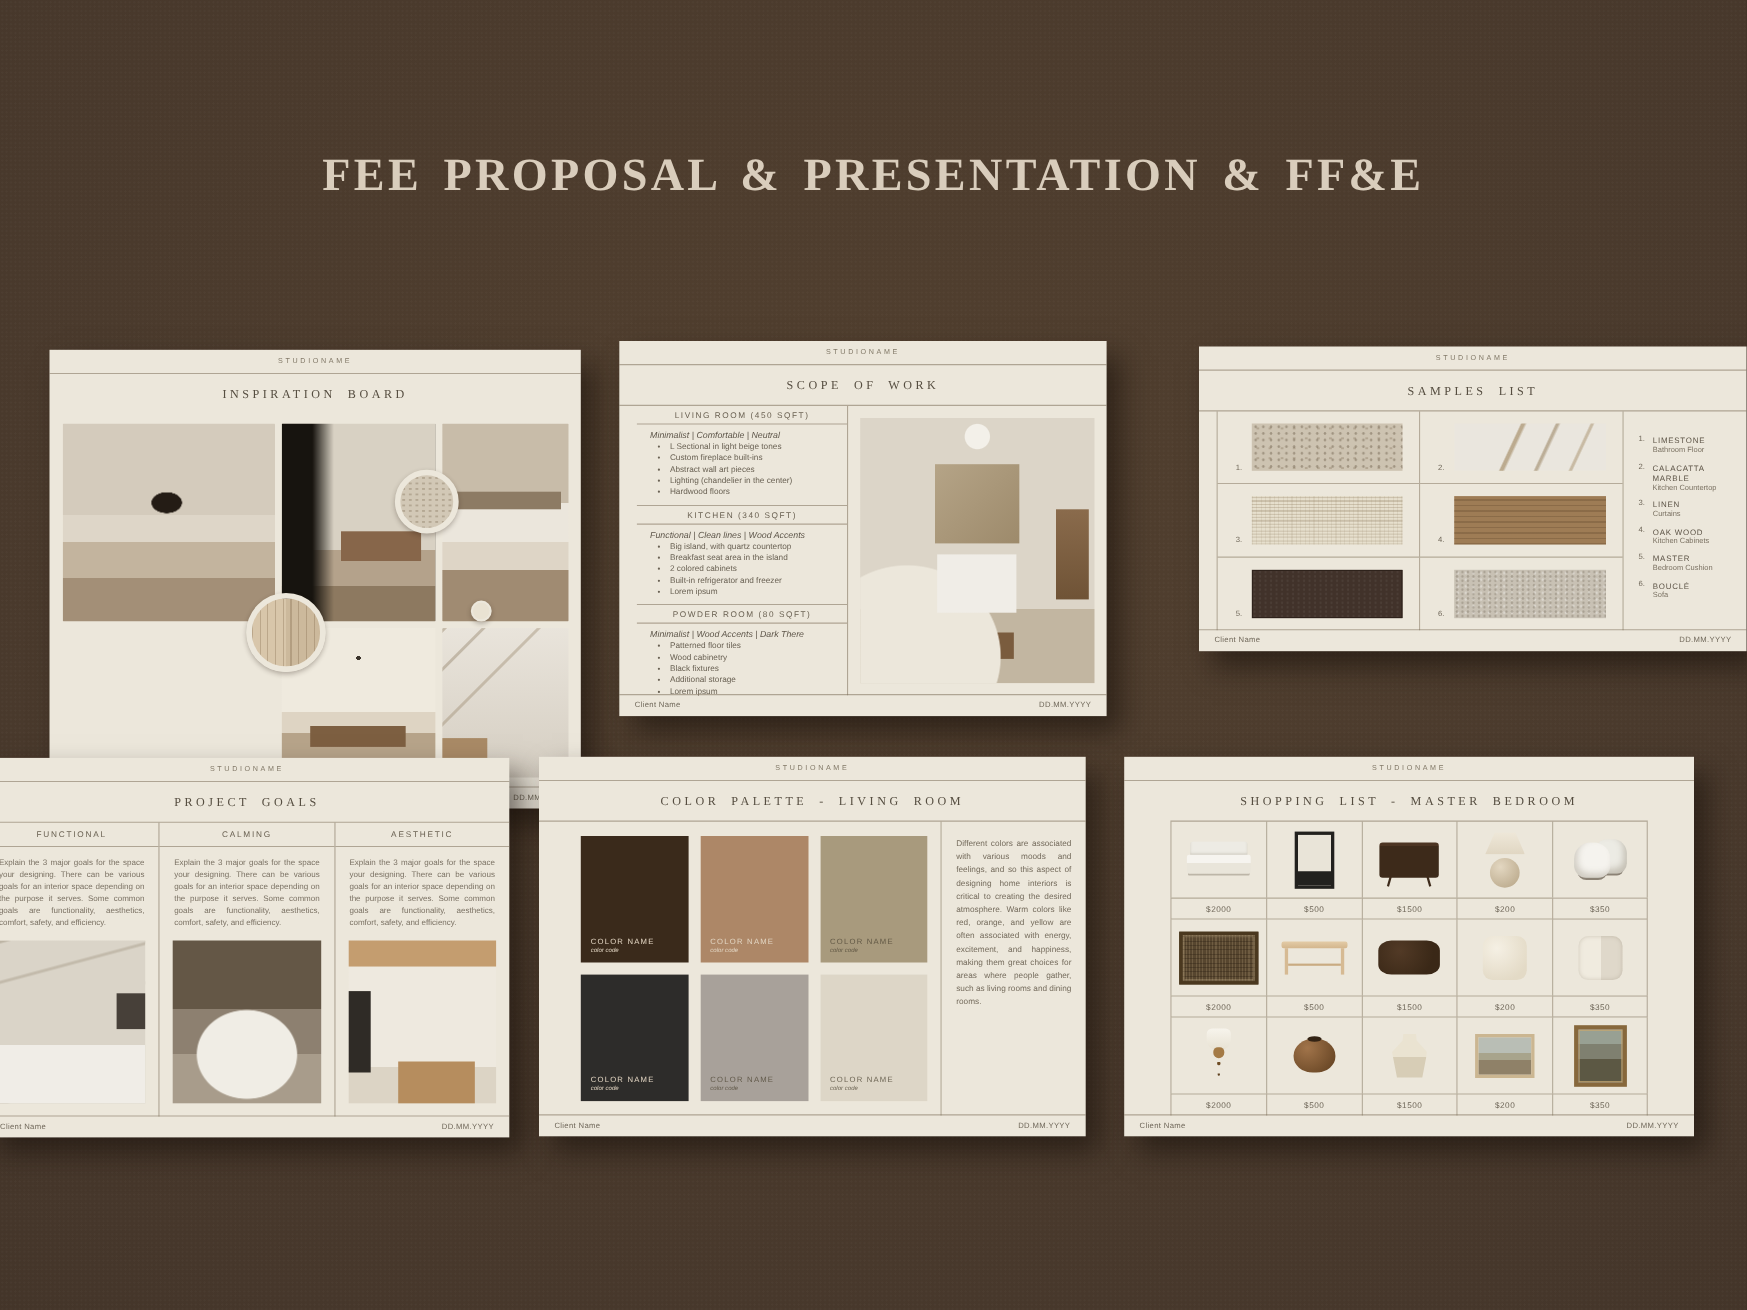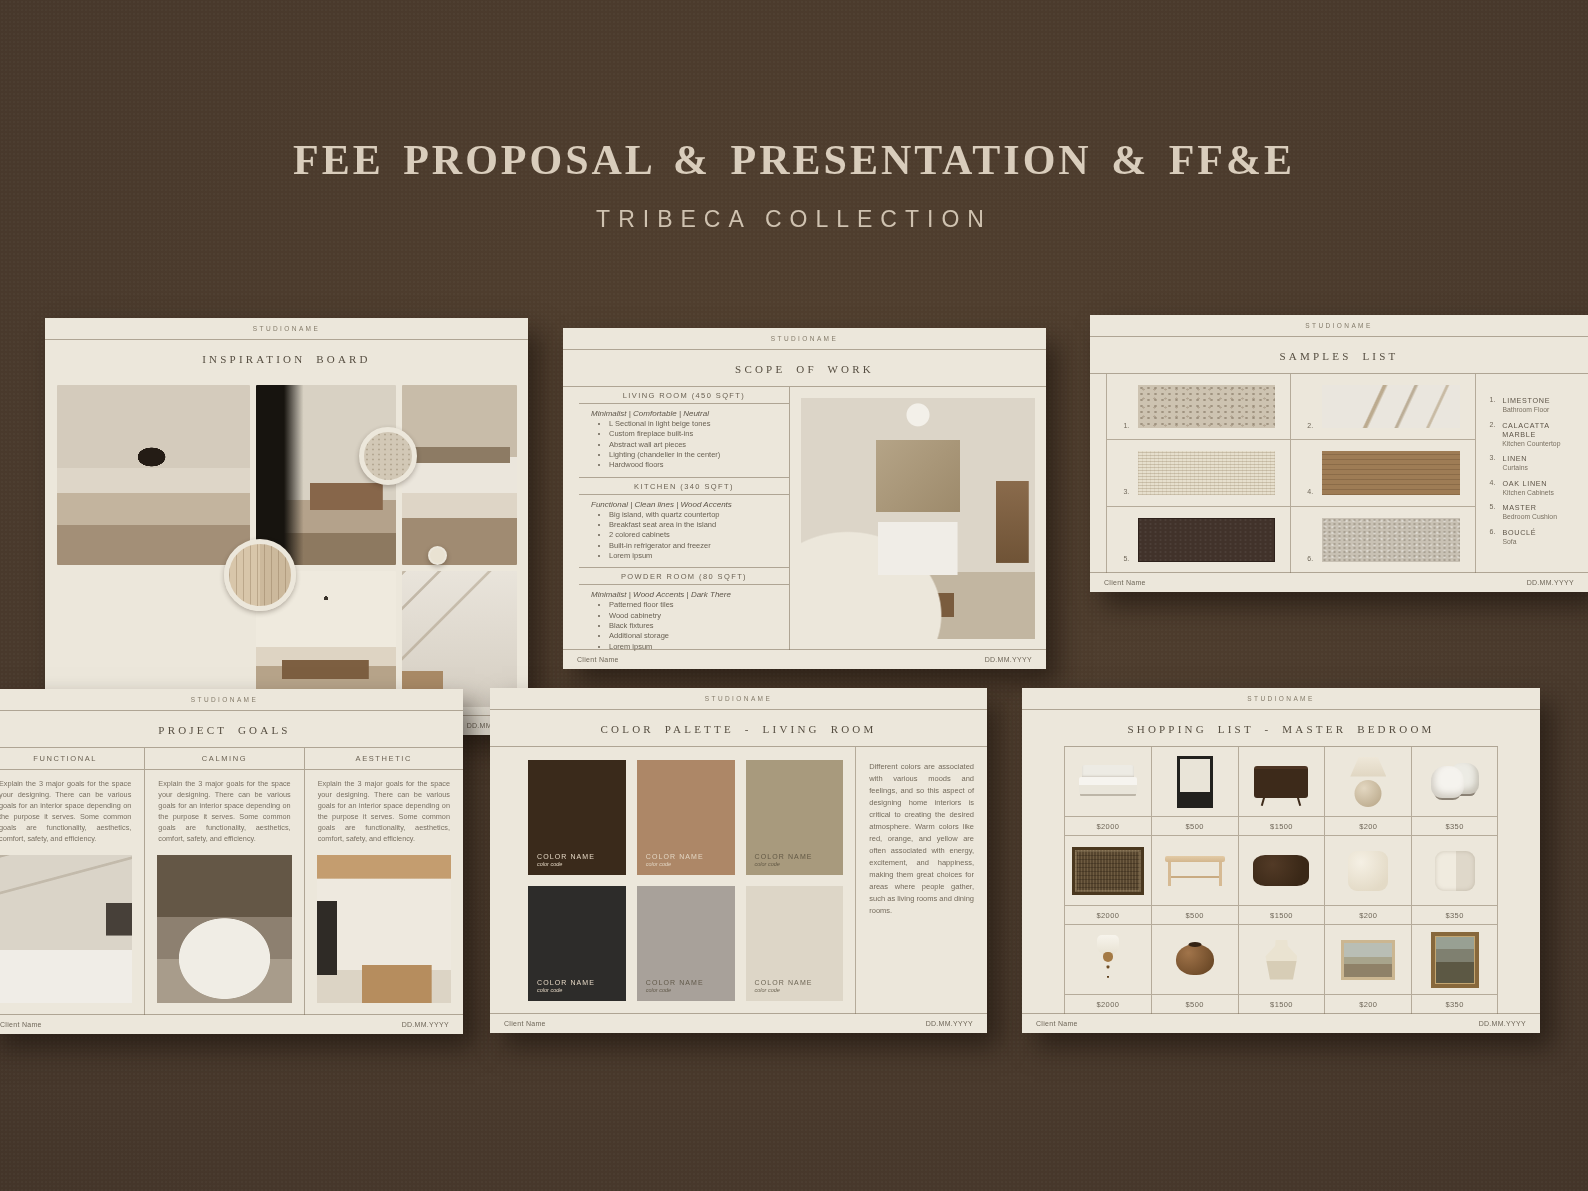--- a/index.html
+++ b/index.html
@@ -40,21 +40,21 @@
   }
   .s-body { position:absolute; top:58px; bottom:19px; left:0; right:0; border-top:1px solid rgba(125,112,90,.55); }
   .s-foot {
     position:absolute; left:0; right:0; bottom:0; height:19px;
     border-top:1px solid rgba(125,112,90,.55);
     display:flex; align-items:center; justify-content:space-between;
     padding:0 14px; font-size:7px; color:#6f6759; letter-spacing:.3px;
   }
 
   .s1 { left:45px;  top:318px; width:483px; height:417px; }
-  .s2 { left:563px; top:328px; width:483px; height:341px; }
+  .s2 { left:563px; top:310px; width:443px; height:341px; }
   .s3 { left:1090px;top:315px; width:498px; height:277px; }
   .s4 { left:-14px; top:689px; width:477px; height:345px; }
   .s5 { left:490px; top:688px; width:497px; height:345px; }
   .s6 { left:1022px;top:688px; width:518px; height:345px; }
 
   
   .s1 .s-body { border-top:none; }
   .collage {
     display:grid; grid-template-columns: 42% 30.5% 25%; grid-template-rows: 56% 42%;
     gap:6px; padding:9px 12px; position:absolute;
@@ -243,21 +243,20 @@
   .p-art2 { width:40px; height:48px; border:4px solid #87683c; box-shadow:inset 0 0 0 1px #c3a671;
     background:linear-gradient(180deg,#98a093 0 28%, #7f8070 28% 55%, #5c5844 55%); }
 </style>
 </head>
 <body>
 
 <div class="canvas">
 
   <header class="poster-head">
     <h1>FEE PROPOSAL &amp; PRESENTATION &amp; FF&amp;E</h1>
-    <div class="poster-sub">TRIBECA COLLECTION</div>
   </header>
 
   <section class="slide s1">
     <div class="s-head">STUDIONAME</div>
     <div class="s-title">INSPIRATION BOARD</div>
     <div class="s-body collage">
       <div class="ph ph-living"></div>
       <div class="ph ph-entry"></div>
       <div class="ph ph-bedroom"></div>
       <div class="ph ph-table"></div>
@@ -370,21 +369,21 @@
         <div class="leg-item">
           <span class="leg-num">3.</span>
           <div class="leg-txt">
             <div class="leg-name">LINEN</div>
             <div class="leg-use">Curtains</div>
           </div>
         </div>
         <div class="leg-item">
           <span class="leg-num">4.</span>
           <div class="leg-txt">
-            <div class="leg-name">OAK LINEN</div>
+            <div class="leg-name">OAK WOOD</div>
             <div class="leg-use">Kitchen Cabinets</div>
           </div>
         </div>
         <div class="leg-item">
           <span class="leg-num">5.</span>
           <div class="leg-txt">
             <div class="leg-name">MASTER</div>
             <div class="leg-use">Bedroom Cushion</div>
           </div>
         </div>

